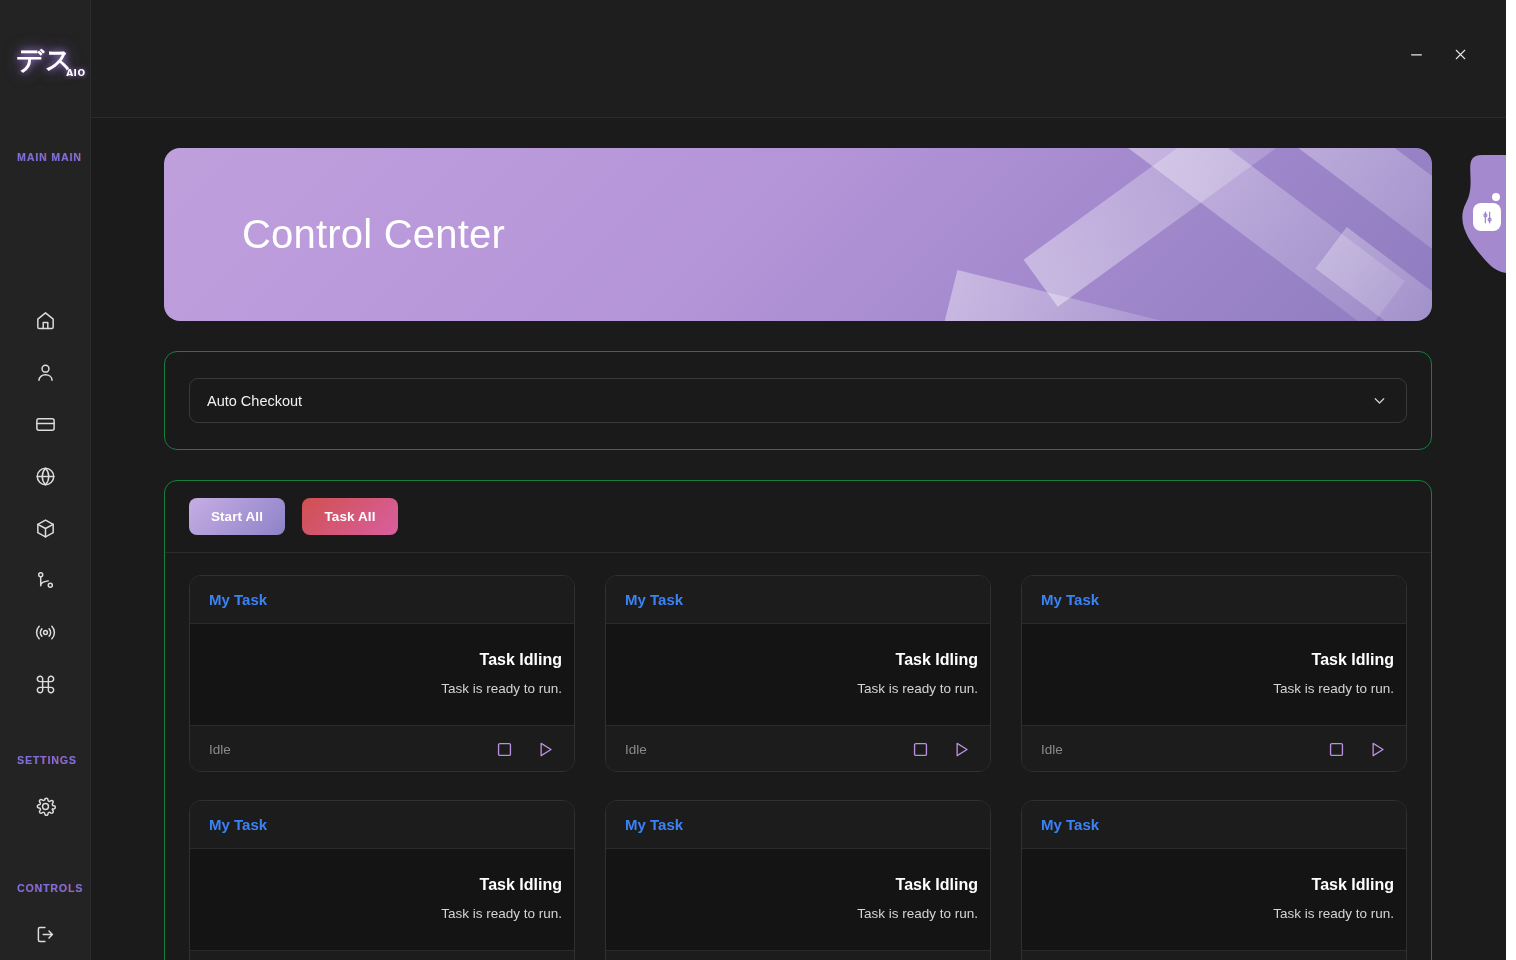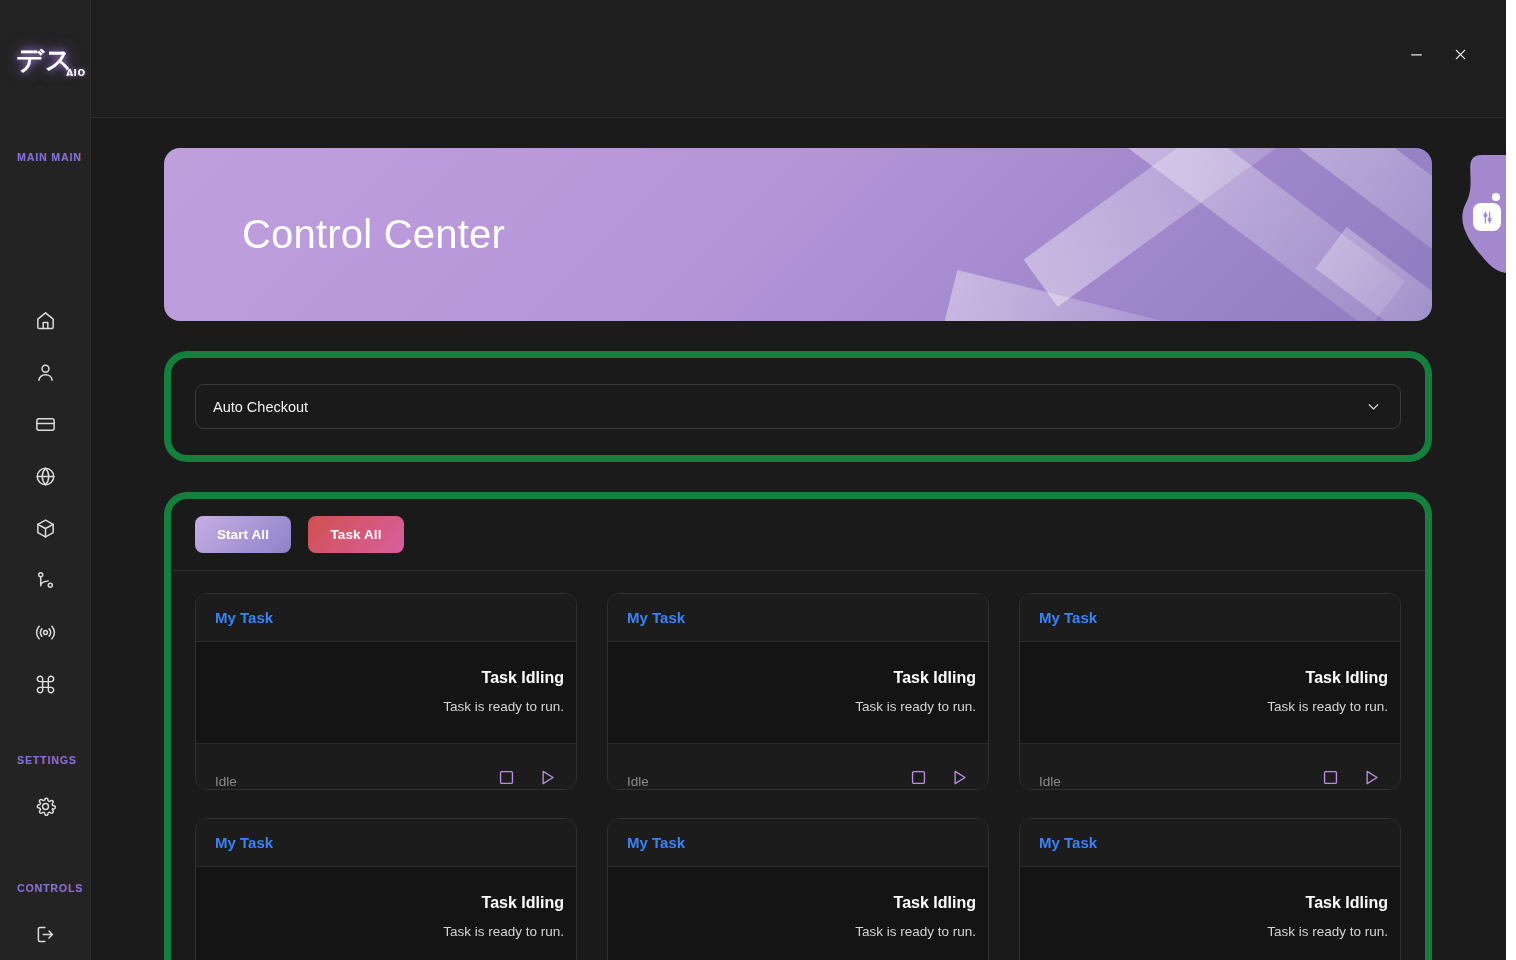--- a/index.html
+++ b/index.html
@@ -135,22 +135,22 @@
     width: 190px; height: 52px;
     background: linear-gradient(90deg, rgba(255,255,255,0.30), rgba(255,255,255,0.08));
     transform: rotate(37deg);
     right: -70px; bottom: -10px;
   }
 
   
   .panel {
     margin-top: 30px;
     background: #1a1a1a;
-    border: 7px solid #15803d;
-    border-radius: 23px;
+    border: 1px solid #15803d;
+    border-radius: 13px;
   }
   .select-panel { padding: 26px 24px; }
   .select {
     height: 45px;
     border: 1px solid #3a3a3a;
     border-radius: 9px;
     background: #1a1a1a;
     display: flex; align-items: center; justify-content: space-between;
     padding: 0 18px 0 17px;
     cursor: pointer;
@@ -199,21 +199,21 @@
     background: #141414;
     padding: 27px 12px 29px 12px;
     text-align: right;
   }
   .card-state { color: #ffffff; font-size: 16px; font-weight: 700; margin-bottom: 12px; }
   .card-desc { color: #d4d4d4; font-size: 13.5px; font-weight: 400; }
   .card-foot {
     background: #1c1c1c;
     border-top: 1px solid #2a2a2a;
     height: 46px;
-    display: flex; align-items: flex-end; justify-content: space-between;
+    display: flex; align-items: center; justify-content: space-between;
     padding: 2px 17px 0 19px;
   }
   .card-status { color: #8a8a8a; font-size: 13.5px; }
   .card-actions { display: flex; align-items: center; gap: 17px; }
   .act { cursor: pointer; display: flex; align-items: center; justify-content: center;
          width: 24px; height: 24px; }
   .act svg { width: 19px; height: 19px; display: block; }
   .act svg * { stroke: #b98fe0; stroke-width: 1.7; fill: none;
                stroke-linejoin: round; stroke-linecap: round; }
 

